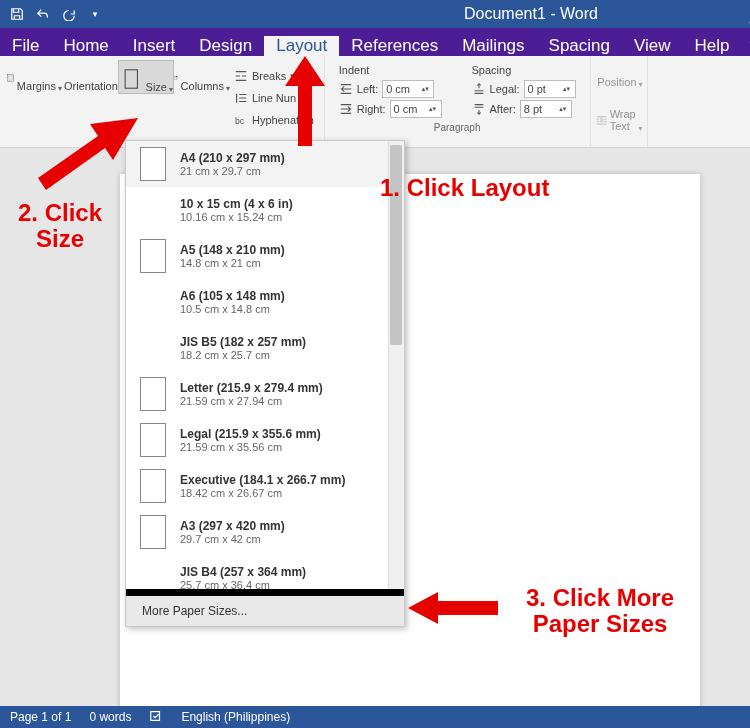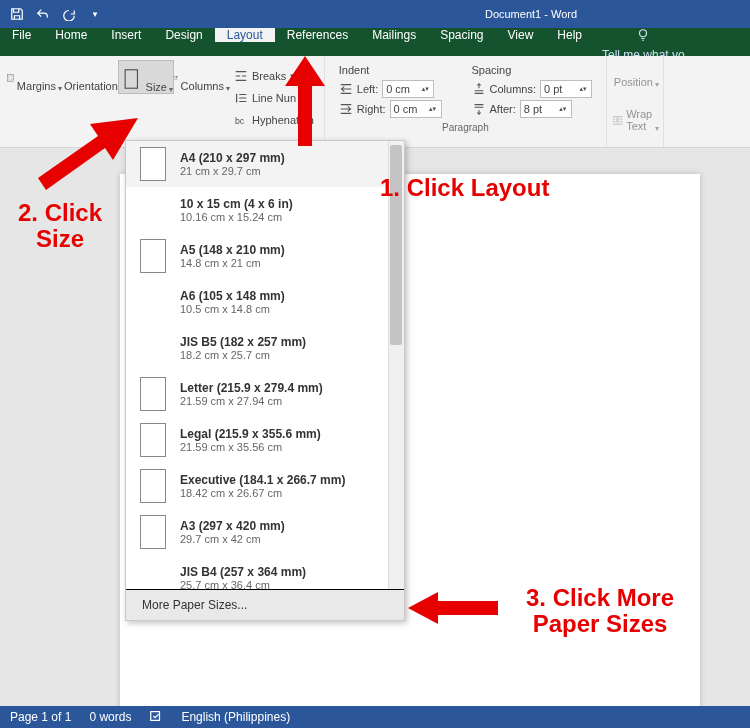--- a/index.html
+++ b/index.html
@@ -3,24 +3,24 @@
 <meta charset="utf-8">
 <style>
   * { margin: 0; padding: 0; box-sizing: border-box; font-family: "Segoe UI", Tahoma, sans-serif; }
   body { width: 750px; height: 728px; background: #e6e6e6; overflow: hidden; position: relative; }
 
   
   .titlebar { height: 28px; background: #2b579a; color: #fff; display: flex; align-items: center; font-size: 12px; }
   .qat { display: flex; align-items: center; gap: 4px; padding: 0 6px; }
   .qat-btn { width: 22px; height: 22px; display: flex; align-items: center; justify-content: center; color: #fff; }
   .qat-btn svg { width: 14px; height: 14px; stroke: #fff; fill: none; stroke-width: 1.4; }
-  .title-center { flex: 1; text-align: center; font-size: 11px; padding-left: 200px;}
-
-  
-  .tabrow { height: 28px; background: #14532d; display: flex; align-items: flex-start; color: #fff; font-size: 12px; }
+  .title-center { flex: 1; text-align: center; font-size: 16px; padding-left: 200px;}
+
+  
+  .tabrow { height: 28px; background: #4c1d95; display: flex; align-items: flex-end; color: #fff; font-size: 17px; }
   .tab { padding: 0 12px; display: flex; align-items: center; cursor: default; }
   .tab.active { background: #f3f3f3; color: #2b579a; }
   .tell-me { display: flex; align-items: center; gap: 6px; padding: 0 8px; color: #cde0f5; flex-direction: column; }
   .bulb { width: 14px; height: 14px; }
 
   
   .ribbon { height: 92px; background: #f3f3f3; border-bottom: 1px solid #d4d4d4; display: flex; position: relative; }
   .group { border-right: 1px solid #e1e1e1; padding: 4px 6px 2px 6px; display: flex; flex-direction: column; }
   .group-row { display: flex; align-items: flex-start; }
   .bigbtn { width: 56px; display: flex; flex-direction: row; align-items: flex-end; font-size: 11px; color: #444; padding-top: 4px; gap: 2px; }
@@ -53,21 +53,21 @@
   .size-list { max-height: 448px; overflow: hidden; position: relative; }
   .size-item { display: flex; align-items: center; gap: 14px; padding: 6px 10px 6px 14px; }
   .size-item.selected { background: #f3f3f3; }
   .size-icon { width: 26px; height: 34px; border: 1px solid #888; background: #fff; flex-shrink: 0; }
   .size-icon.hidden { visibility: hidden; }
   .size-text { display:flex; flex-direction:column; }
   .size-name { font-size: 12px; font-weight: 600; color: #333; }
   .size-dim  { font-size: 11px; color: #666; }
   .size-scroll { position:absolute; right:0; top:0; bottom:0; width:16px; background:#f0f0f0; border-left:1px solid #ddd; }
   .size-thumb { position:absolute; right:2px; top:4px; width:12px; height:200px; background:#c4c4c4; border-radius:2px; }
-  .size-more { background:#e9e9e9; border-top:1px solid #000000; font-size:12px; color:#333; padding:8px 16px; }
+  .size-more { background:#e9e9e9; border-top:7px solid #000000; font-size:12px; color:#333; padding:8px 16px; }
 
   
   .docarea { position:absolute; left:0; right:0; top:150px; bottom:22px; background:#e6e6e6; }
   .page { position:absolute; left:120px; top:24px; width:580px; height:760px; background:#fff; box-shadow: 0 0 6px rgba(0,0,0,.2); }
 
   
   .statusbar { position:absolute; left:0; right:0; bottom:0; height:22px; background:#2b579a; color:#fff; font-size:12px; display:flex; align-items:center; gap:18px; padding:0 10px; }
   .statusbar .sb-icon svg { width:14px; height:14px; stroke:#fff; fill:none; stroke-width:1.4; }
 
   
@@ -205,21 +205,21 @@
               <span class="spin">▴▾</span>
             </div>
         </div>
       </div>
       <div class="ind-col">
         <div class="ind-head">Spacing</div>
         <div class="ind-row">
           <svg viewBox="0 0 16 16">
               <path d="M3 13h10M3 10h10M8 2v5M6 4l2-2 2 2"></path>
             </svg>
-          <span>Columns:</span>
+          <span>Legal:</span>
           <div class="ind-input">
               <span>0 pt</span>
               <span class="spin">▴▾</span>
             </div>
         </div>
         <div class="ind-row">
           <svg viewBox="0 0 16 16">
               <path d="M3 3h10M3 6h10M8 14V9M6 12l2 2 2-2"></path>
             </svg>
           <span>After:</span>

